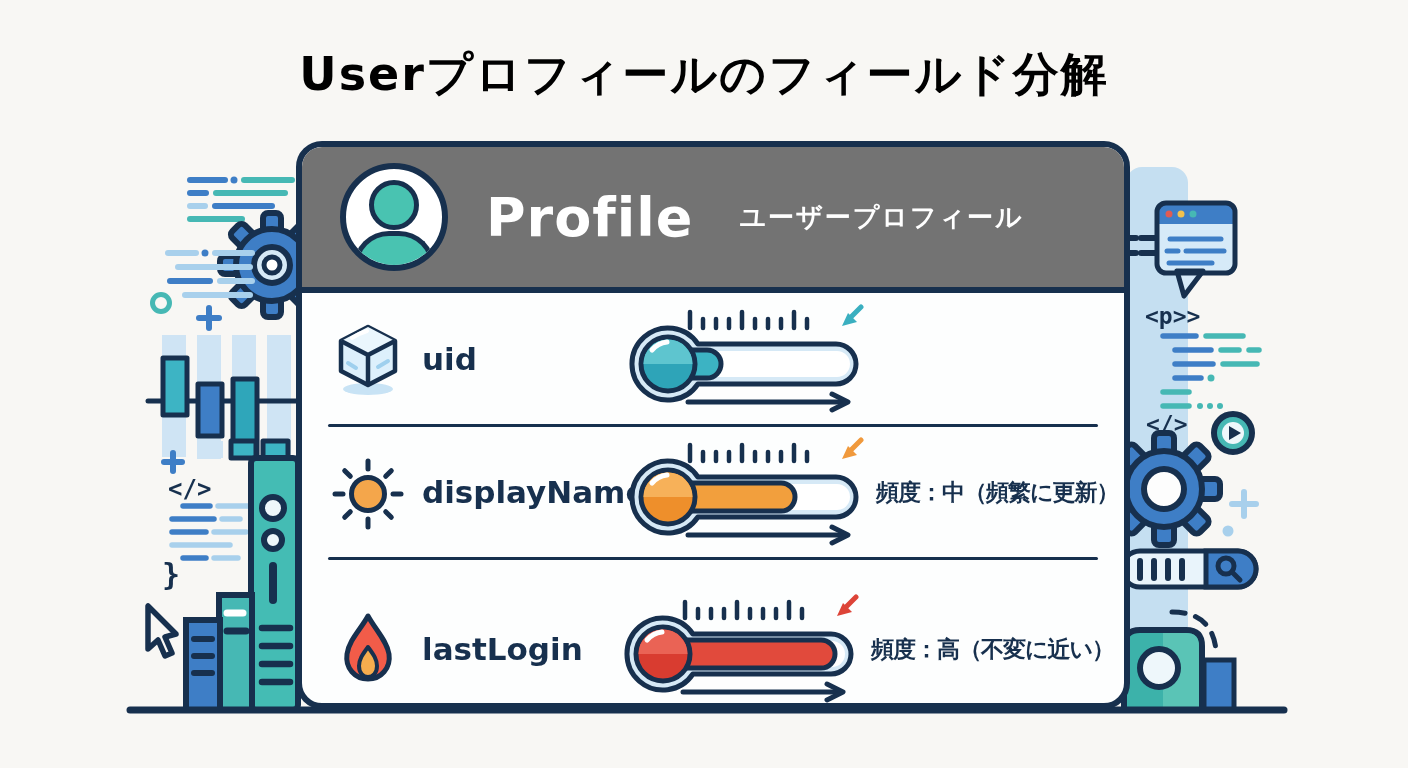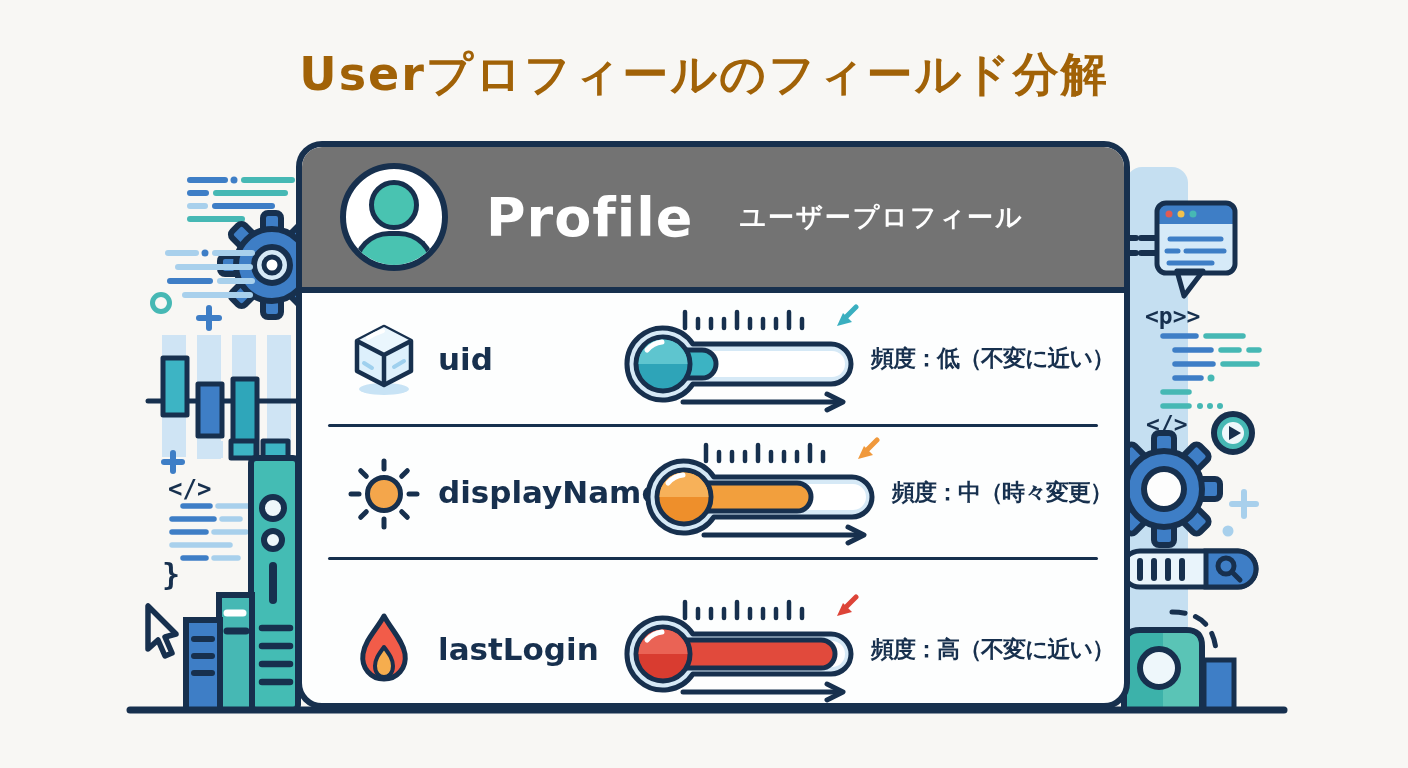--- a/index.html
+++ b/index.html
@@ -4,21 +4,21 @@
 <style>
   html,body{margin:0;padding:0;}
   body{
     width:1408px;height:768px;position:relative;overflow:hidden;
     background:#f8f7f4;color:#17304e;
     font-family:"DejaVu Sans","Liberation Sans",sans-serif;
   }
   .bg-svg{position:absolute;left:0;top:0;width:1408px;height:768px;}
   .page-title{
     position:absolute;top:44px;left:0;width:100%;text-align:center;
-    font-size:46px;font-weight:bold;color:#a16207;letter-spacing:2px;
+    font-size:46px;font-weight:bold;color:#000000;letter-spacing:2px;
   }
   .profile-card{
     position:absolute;left:296px;top:141px;width:822px;height:556px;
     background:#fdfefe;border:6px solid #17304e;border-radius:26px;overflow:hidden;
   }
   .card-header{
     height:140px;background:#737373;border-bottom:6px solid #17304e;
     display:flex;align-items:center;padding-left:38px;
   }
   .avatar{
@@ -29,21 +29,21 @@
     position:absolute;left:50%;top:11px;transform:translateX(-50%);
     width:40px;height:40px;border-radius:50%;background:#49c3b1;border:5px solid #17304e;
   }
   .avatar .shoulders{
     position:absolute;left:50%;top:62px;transform:translateX(-50%);
     width:72px;height:52px;background:#49c3b1;border:5px solid #17304e;border-bottom:none;
     border-radius:36px 36px 0 0;
   }
   .header-title-en{font-size:54px;font-weight:bold;color:#ffffff;margin-left:38px;letter-spacing:1px;}
   .header-title-ja{font-size:26px;font-weight:bold;color:#ffffff;margin-left:46px;letter-spacing:2px;}
-  .field-row{display:flex;align-items:center;padding:0 10px 0 40px;}
+  .field-row{display:flex;align-items:center;padding:0 10px 0 24px;}
   .row-h1{height:131px;} .row-h2{height:130px;} .row-h3{height:178px;}
   .row-divider{height:3px;background:#17304e;margin:0 26px;border-radius:2px;}
   .icon-box{width:84px;display:flex;justify-content:center;align-items:center;flex:none;}
   .field-label{width:204px;font-size:31px;font-weight:bold;color:#17304e;margin-left:12px;}
   .gauge{width:240px;height:110px;flex:none;}
   .freq-label{font-size:23px;font-weight:bold;color:#17304e;margin-left:10px;white-space:nowrap;letter-spacing:-1px;}
   .deco-text{font-weight:bold;fill:#17304e;font-family:"DejaVu Sans Mono","Liberation Mono",monospace;}
 </style>
 </head>
 <body>
@@ -301,21 +301,20 @@
       <rect x="76" y="47" width="148" height="26" rx="13" fill="#ffffff"></rect>
       <rect class="gauge-fill" x="42" y="46" width="53" height="28" rx="14" fill="var(--gauge-fill)" stroke="#17304e" stroke-width="5"></rect>
       <circle cx="42" cy="60" r="27" fill="var(--bulb-bottom)" stroke="#17304e" stroke-width="5"></circle>
       <path d="M 17.5 60 A 24.5 24.5 0 0 1 66.5 60 Z" fill="var(--bulb-top)"></path>
       <path d="M 26 46 Q 32 39 41 38" fill="none" stroke="#ffffff" stroke-width="5" stroke-linecap="round"></path>
       <g stroke="#17304e" stroke-width="5" stroke-linecap="round" fill="none">
         <line x1="62" y1="98" x2="220" y2="98"></line>
         <path d="M 206 90 L 222 98 L 206 106" stroke-linejoin="round"></path>
       </g>
     </svg>
-    <div class="freq-label">頻度：低（不変に近い）</div>
   </div>
 
   <div class="row-divider"></div>
 
   <div class="field-row row-h2" style="--bulb-top: #f7b159; --bulb-bottom: #ee8f2b; --gauge-fill: #f29f3d; --gauge-arrow: #f0993c;">
     <div class="icon-box">
       <svg width="80" height="80" viewBox="0 0 80 80">
         <g stroke="#17304e" stroke-width="5" stroke-linecap="round">
           <line x1="65" y1="42" x2="73" y2="42"></line>
             <line x1="57.7" y1="59.7" x2="63.3" y2="65.3"></line>
@@ -351,21 +350,21 @@
       <rect x="76" y="47" width="148" height="26" rx="13" fill="#ffffff"></rect>
       <rect class="gauge-fill" x="42" y="46" width="127" height="28" rx="14" fill="var(--gauge-fill)" stroke="#17304e" stroke-width="5"></rect>
       <circle cx="42" cy="60" r="27" fill="var(--bulb-bottom)" stroke="#17304e" stroke-width="5"></circle>
       <path d="M 17.5 60 A 24.5 24.5 0 0 1 66.5 60 Z" fill="var(--bulb-top)"></path>
       <path d="M 26 46 Q 32 39 41 38" fill="none" stroke="#ffffff" stroke-width="5" stroke-linecap="round"></path>
       <g stroke="#17304e" stroke-width="5" stroke-linecap="round" fill="none">
         <line x1="62" y1="98" x2="220" y2="98"></line>
         <path d="M 206 90 L 222 98 L 206 106" stroke-linejoin="round"></path>
       </g>
     </svg>
-    <div class="freq-label">頻度：中（時々変更）</div>
+    <div class="freq-label">頻度：中（頻繁に更新）</div>
   </div>
 
   <div class="row-divider"></div>
 
   <div class="field-row row-h3" style="--bulb-top: #ea6355; --bulb-bottom: #d93c30; --gauge-fill: #e14a3c; --gauge-arrow: #dd4438;">
     <div class="icon-box">
       <svg width="80" height="80" viewBox="0 0 80 80">
         <path d="M40 7 C33 20 21 31 19 45 C17 59 27 70 40 70 C53 70 63 59 61 45 C59 32 47 20 40 7 Z" fill="#f25c49" stroke="#17304e" stroke-width="5" stroke-linejoin="round"></path>
         <path d="M40 38 C35 45 31 50 31 57 C31 64 35 68 40 68 C45 68 49 64 49 57 C49 50 45 45 40 38 Z" fill="#f6ad4e" stroke="#17304e" stroke-width="4" stroke-linejoin="round"></path>
       </svg>

